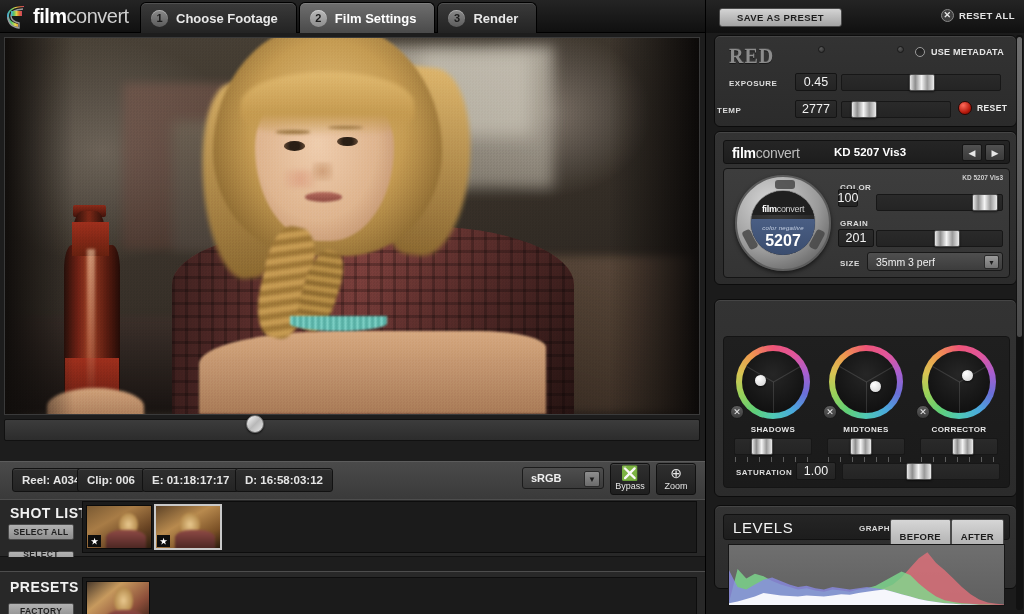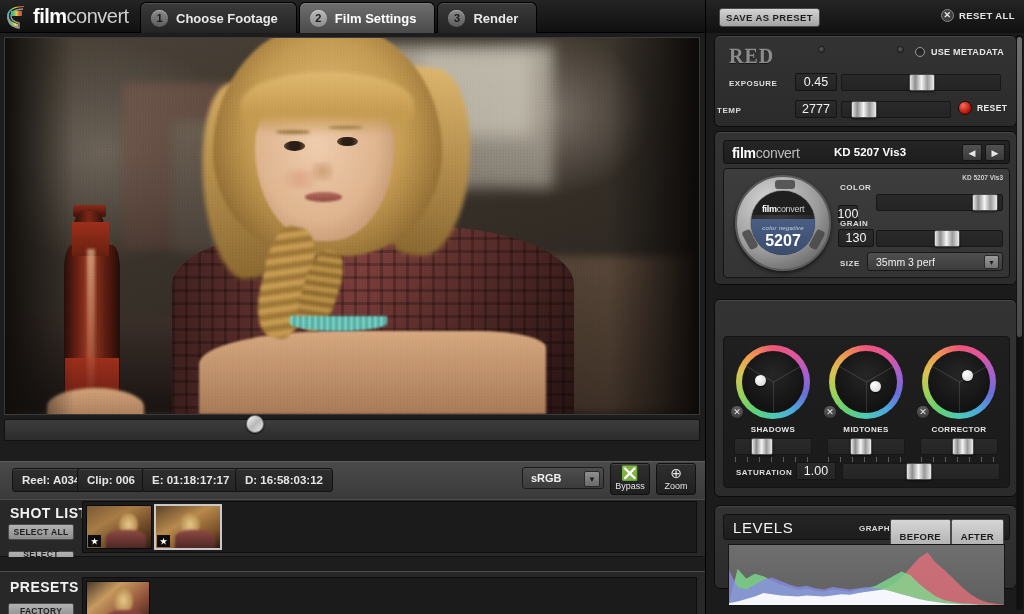--- a/index.html
+++ b/index.html
@@ -228,21 +228,21 @@
     background:radial-gradient(ellipse,#e9c98f,#b48a4c 70%,rgba(120,90,50,0)); border-radius:50%; filter:blur(1px); }
   .tmini-body { position:absolute; left:30%; top:58%; width:62%; height:45%;
     background:linear-gradient(#8e4a45,#4a2522); border-radius:40% 40% 0 0; filter:blur(1px); }
 
   
   .rightcol { position:absolute; left:705px; top:0; width:319px; height:614px;
     background:#1b1b1b; border-left:1px solid #000; }
   .rc-top { position:absolute; left:0; top:0; width:319px; height:33px;
     background:linear-gradient(#242424,#101010); }
   .btn-save {
-    position:absolute; left:13px; top:8px; height:19px; padding:0 6px;
+    position:absolute; left:13px; top:8px; height:19px; padding:0 17px;
     background:linear-gradient(#d4d4d4,#a3a3a3); border:1px solid #4a4a4a; border-radius:3px;
     color:#1d1d1d; font-size:9.5px; font-weight:bold; letter-spacing:.4px;
     display:flex; align-items:center;
   }
   .reset-all { position:absolute; right:10px; top:9px; display:flex; align-items:center; gap:5px;
     color:#e4e4e4; font-size:9.5px; font-weight:bold; letter-spacing:.4px; }
   .xcirc { width:13px; height:13px; border-radius:50%; background:#3e3e3e;
     border:1px solid #8a8a8a; color:#e9e9e9; font-size:9px; line-height:11px; text-align:center; }
 
   .card { position:absolute; left:8px; width:303px;
@@ -575,27 +575,27 @@
             <div class="reel-bot">
               <span class="reel-cn">color negative</span>
               <span class="reel-num">5207</span>
             </div>
           </div>
         </div>
 
         <div class="fc-badge">KD 5207 Vis3</div>
 
         <div class="ctl-label" style="left:116px; top:14px;">COLOR</div>
-        <div class="numbox" style="left:114px; top:36px; width:20px;">100</div>
+        <div class="numbox" style="left:114px; top:20px; width:20px;">100</div>
         <div class="slider" style="left:152px; top:25px; width:127px;">
           <div class="sknob" id="knob-color" style="left: 94.94px;"></div>
         </div>
 
         <div class="ctl-label" style="left:116px; top:50px;">GRAIN</div>
-        <div class="numbox" style="left:114px; top:60px; width:36px;">130</div>
+        <div class="numbox" style="left:114px; top:60px; width:36px;">201</div>
         <div class="slider" style="left:152px; top:61px; width:127px;">
           <div class="sknob" id="knob-grain" style="left: 56.56px;"></div>
         </div>
 
         <div class="ctl-label" style="left:116px; top:90px;">SIZE</div>
         <div class="combo" style="left:143px; top:83px; width:136px;">
           <span>35mm 3 perf</span>
           <span class="combo-arrow">▼</span>
         </div>
       </div>

